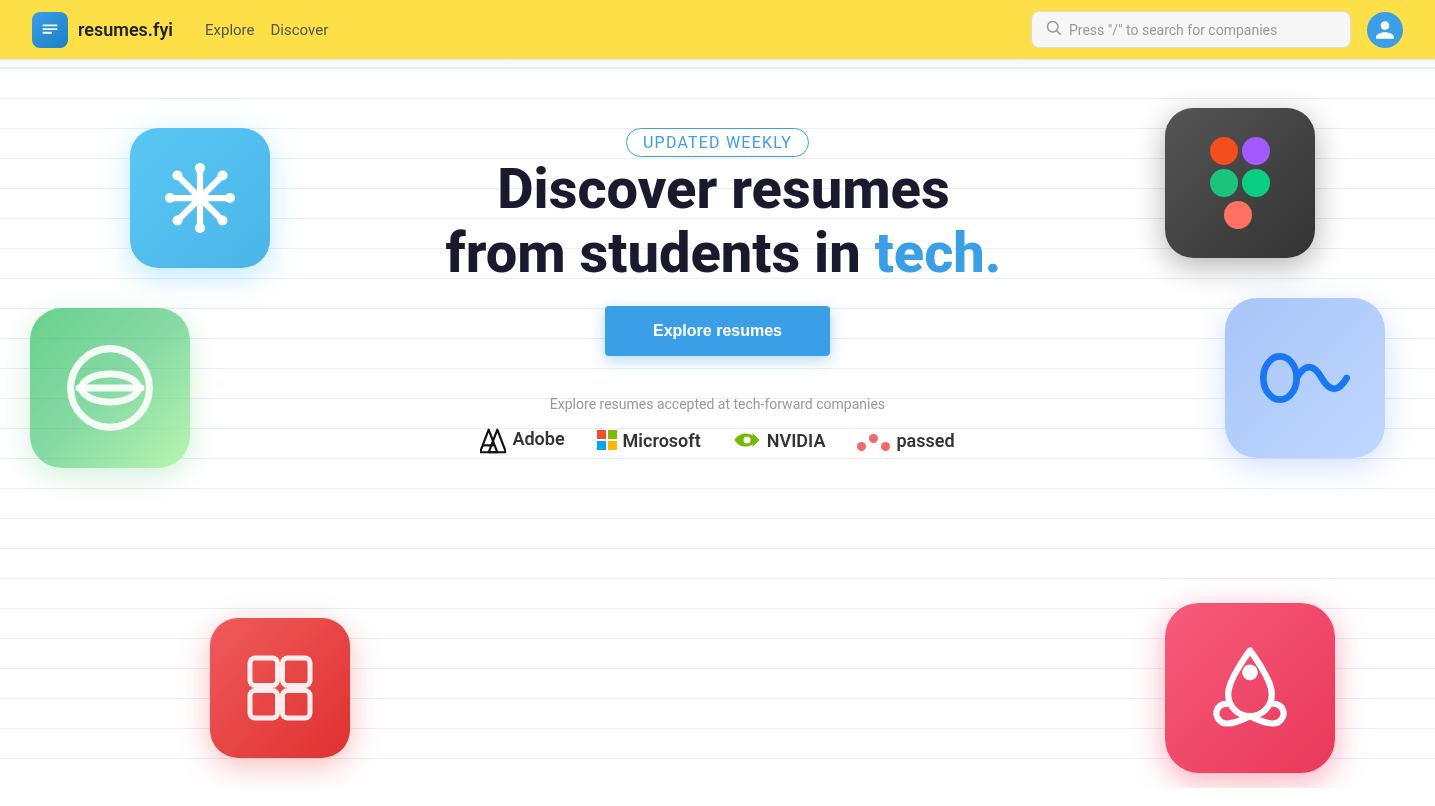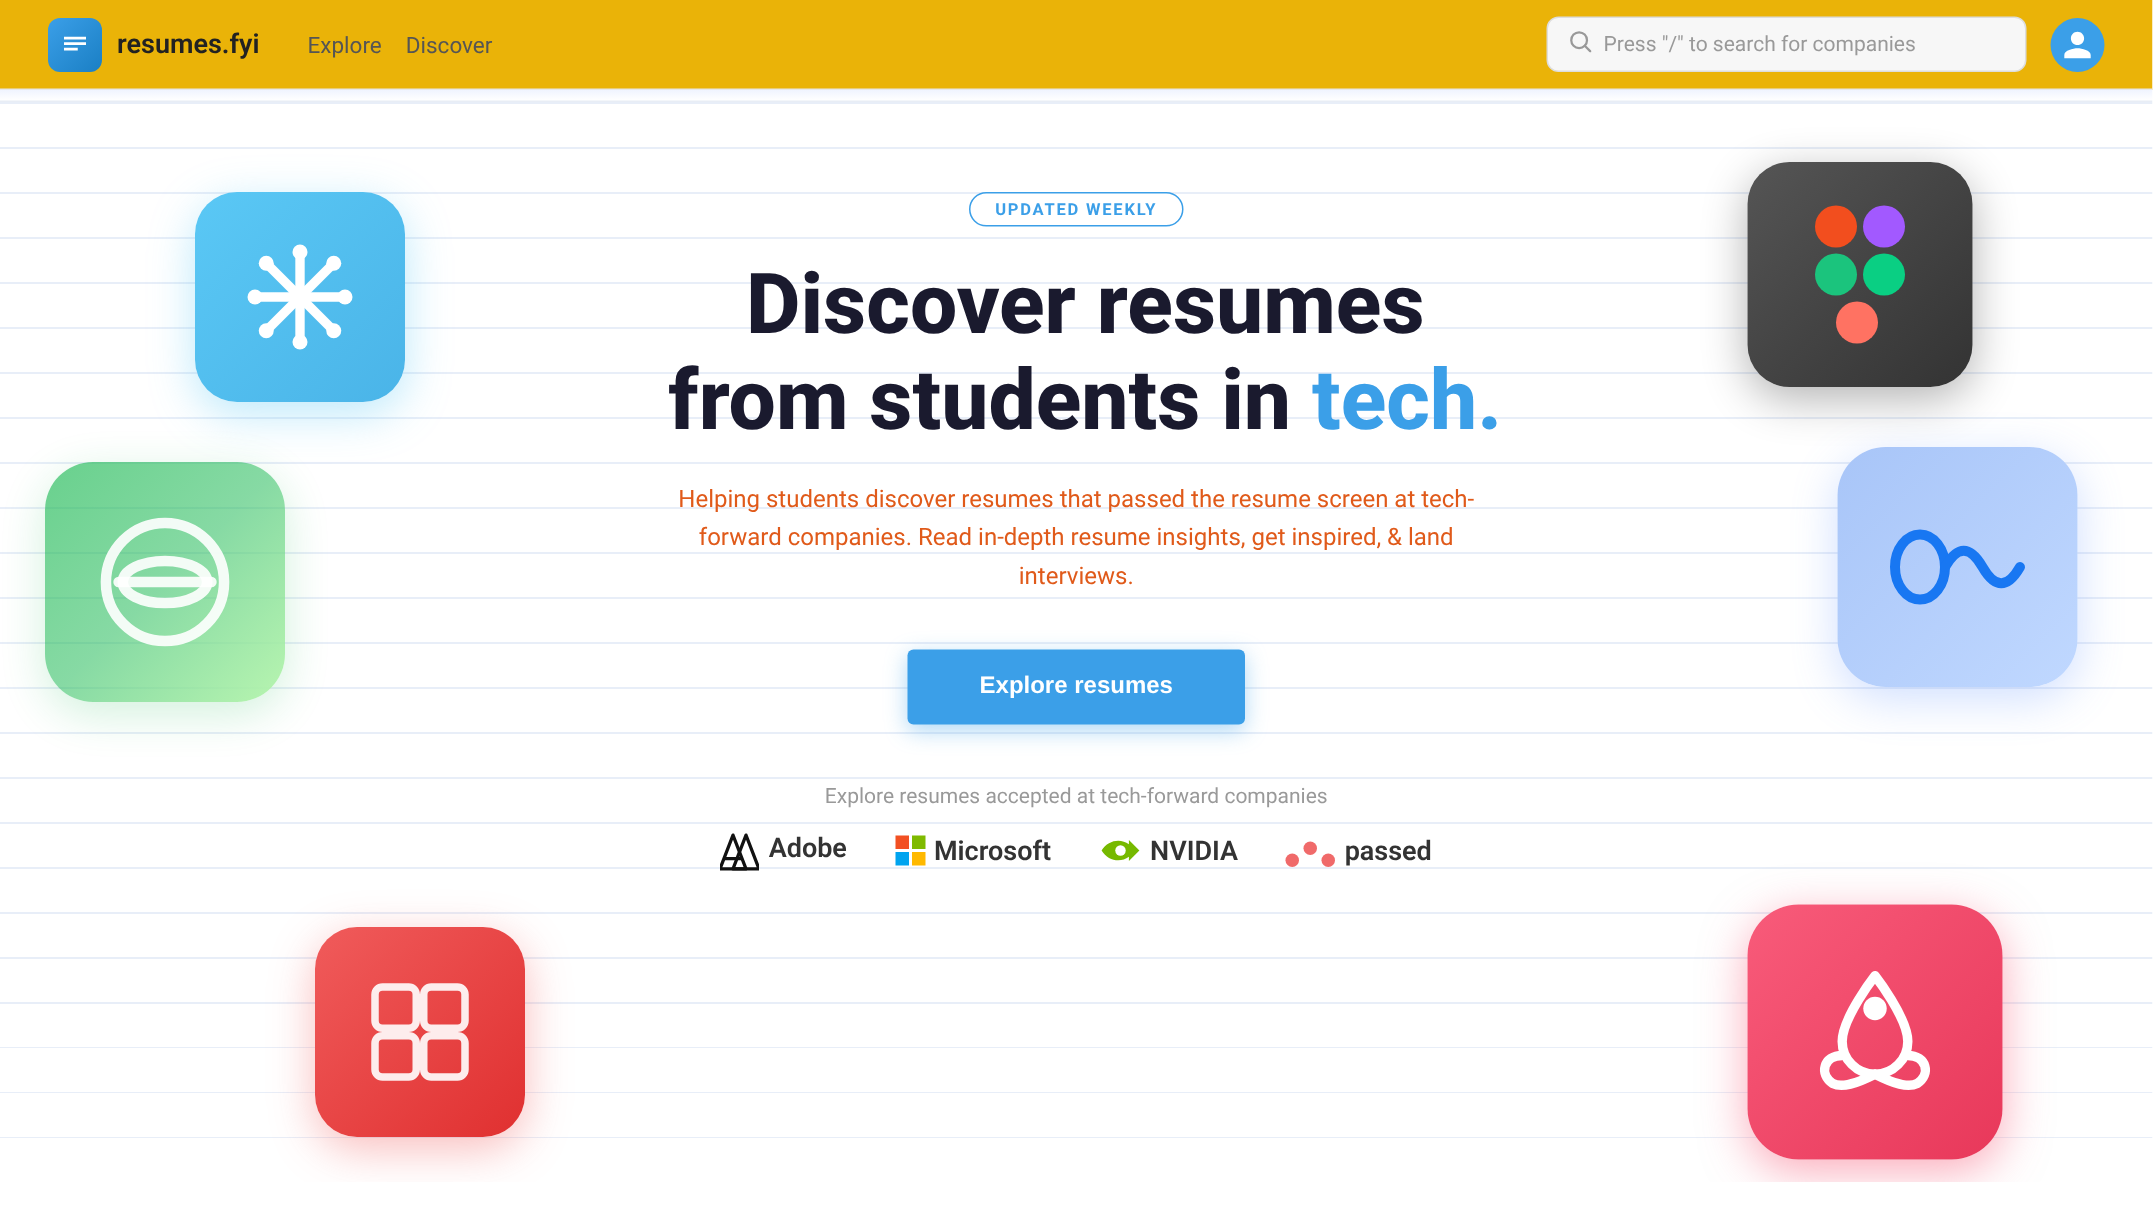--- a/index.html
+++ b/index.html
@@ -10,21 +10,21 @@
       min-height: 806px;
       overflow-x: hidden;
     }
 
     
     .navbar {
       display: flex;
       align-items: center;
       padding: 0 32px;
       height: 60px;
-      background: #eab308;
+      background: #fde047;
       border-bottom: 1px solid #e8e8e8;
       position: relative;
       z-index: 10;
     }
     .navbar-logo {
       display: flex;
       align-items: center;
       gap: 10px;
       margin-right: 32px;
     }
@@ -218,24 +218,23 @@
       text-align: center;
       max-width: 700px;
     }
 
     .badge {
       display: inline-block;
       border: 1.5px solid #3b9fe8;
       color: #3b9fe8;
       border-radius: 20px;
       padding: 4px 16px;
-      font-size: 11px;
-      font-weight: 700;
+      font-size: 16px;
+      font-weight: 400;
       letter-spacing: 1.2px;
-      margin-bottom: 20px;
       background: white;
     }
 
     .hero-title {
       font-size: 56px;
       font-weight: 800;
       color: #1a1a2e;
       line-height: 1.15;
       margin-bottom: 20px;
       margin-left: 12px;
@@ -446,21 +445,20 @@
       <path d="M18 42 C10 42 8 50 14 54 C18 56 24 54 32 50 C40 54 46 56 50 54 C56 50 54 42 46 42" fill="none" stroke="white" stroke-width="4" stroke-linecap="round"></path>
     </svg>
   </div>
 
   <div class="hero-content">
     <div class="badge">UPDATED WEEKLY</div>
     <h1 class="hero-title">
       <span>Discover resumes</span><br>
       <span>from students in </span><span class="highlight">tech.</span>
     </h1>
-    <p class="hero-subtitle">Helping students discover resumes that passed the resume screen at tech-forward companies. Read in-depth resume insights, get inspired, &amp; land interviews.</p>
     <button class="cta-button">Explore resumes</button>
 
     <div class="companies-section">
       <span class="companies-label">Explore resumes accepted at tech-forward companies</span>
       <div class="companies-logos">
 
         <div class="company-logo">
           <svg class="adobe-a" viewBox="0 0 30 26">
             <polygon points="0,26 10,0 20,26" fill="none" stroke="#111" stroke-width="2.5" stroke-linejoin="round"></polygon>
             <line x1="3" y1="18" x2="17" y2="18" stroke="#111" stroke-width="2.5"></line>

